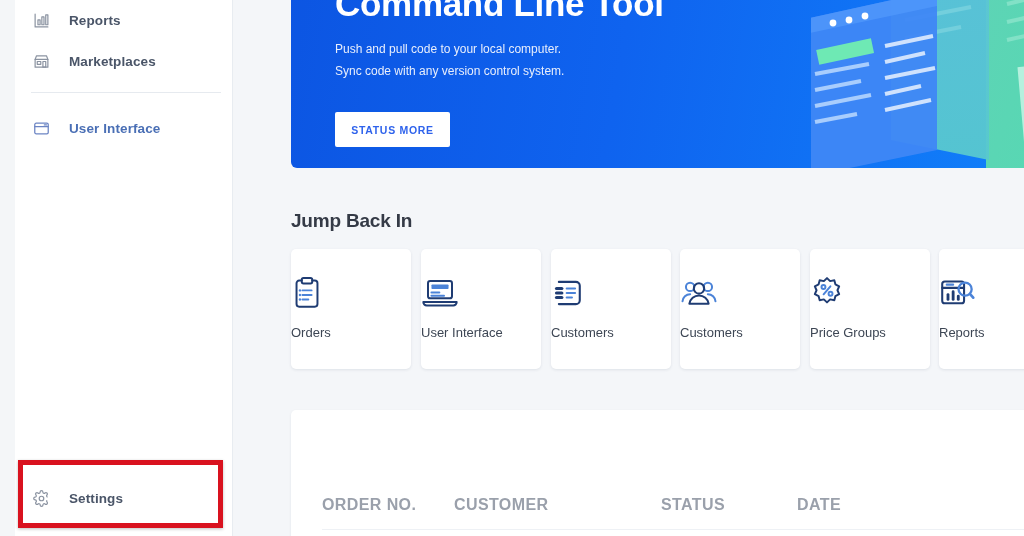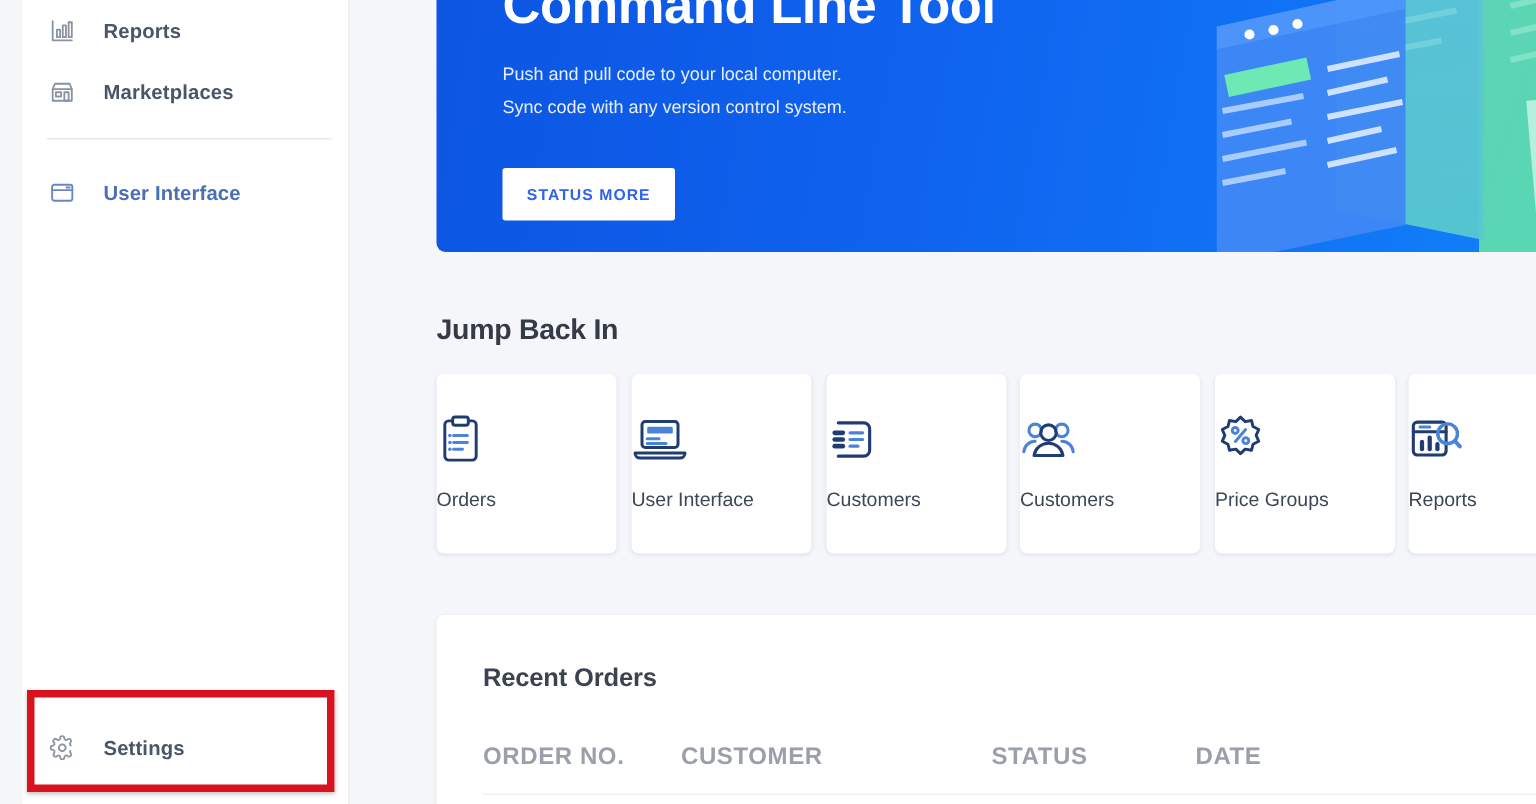--- a/index.html
+++ b/index.html
@@ -334,21 +334,20 @@
             <circle cx="20.3" cy="9" r="5.1" stroke="#4b83d8" stroke-width="1.8" fill="none"></circle>
             <line x1="24.2" y1="12.9" x2="26.6" y2="15.6" stroke="#4b83d8" stroke-width="2.1"></line>
           </svg>
         </div>
         <div class="card-label">Reports</div>
       </div>
 
     </div>
 
     <section id="recent">
-      <h3 id="recent-title">Recent Orders</h3>
       <div class="th" style="left:31px;">ORDER NO.</div>
       <div class="th" style="left:163px;">CUSTOMER</div>
       <div class="th" style="left:370px;">STATUS</div>
       <div class="th" style="left:506px;">DATE</div>
       <div id="table-rule"></div>
     </section>
 
   </main>
 </div>
 

